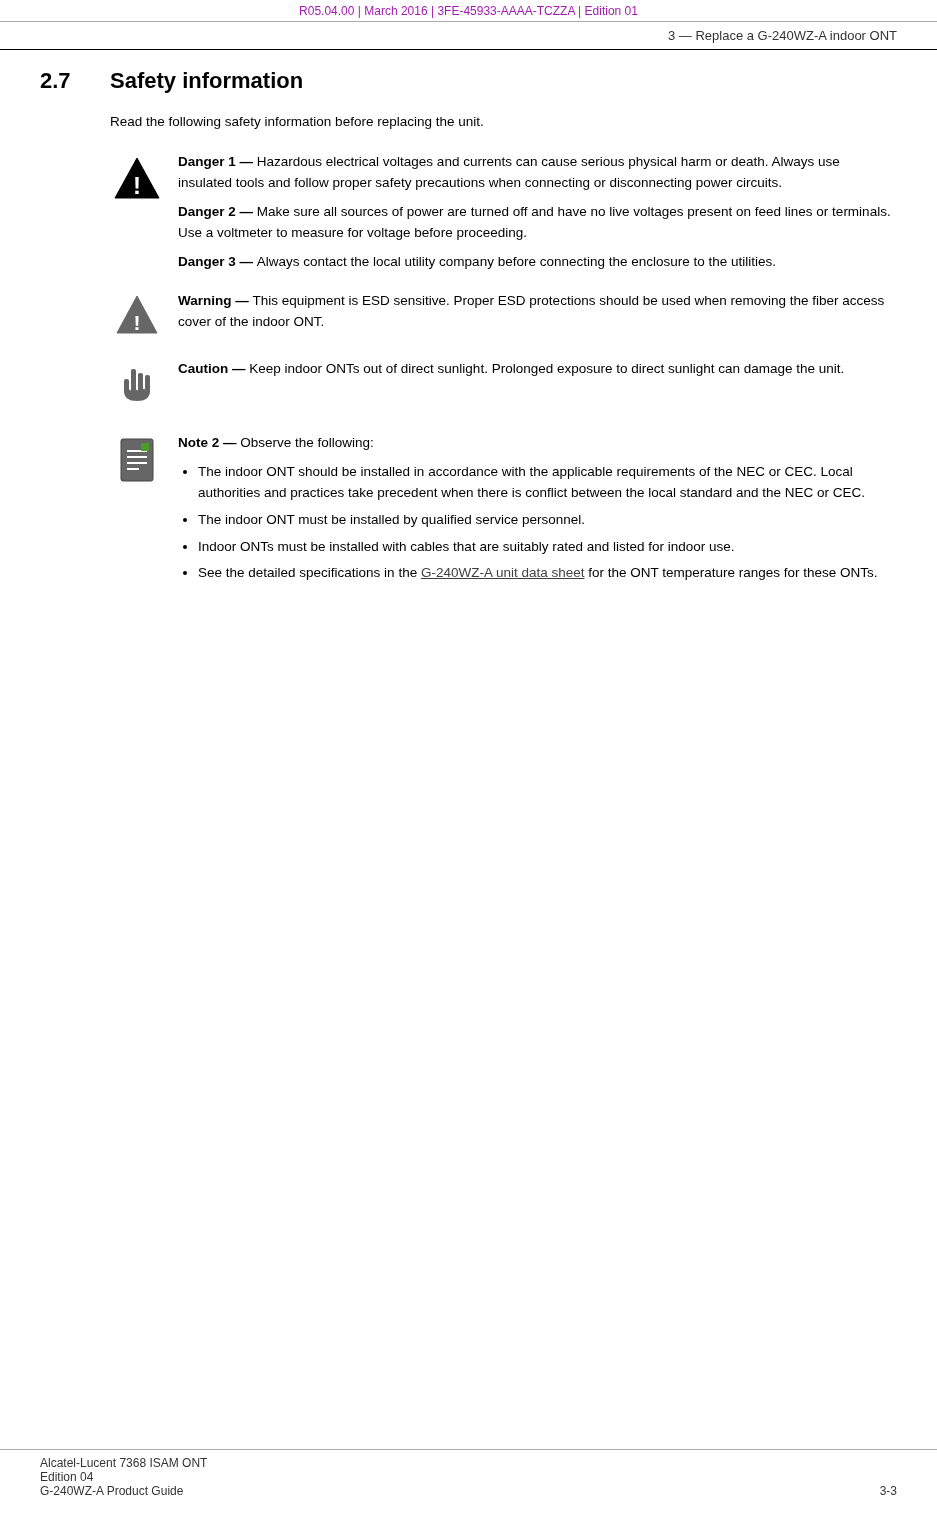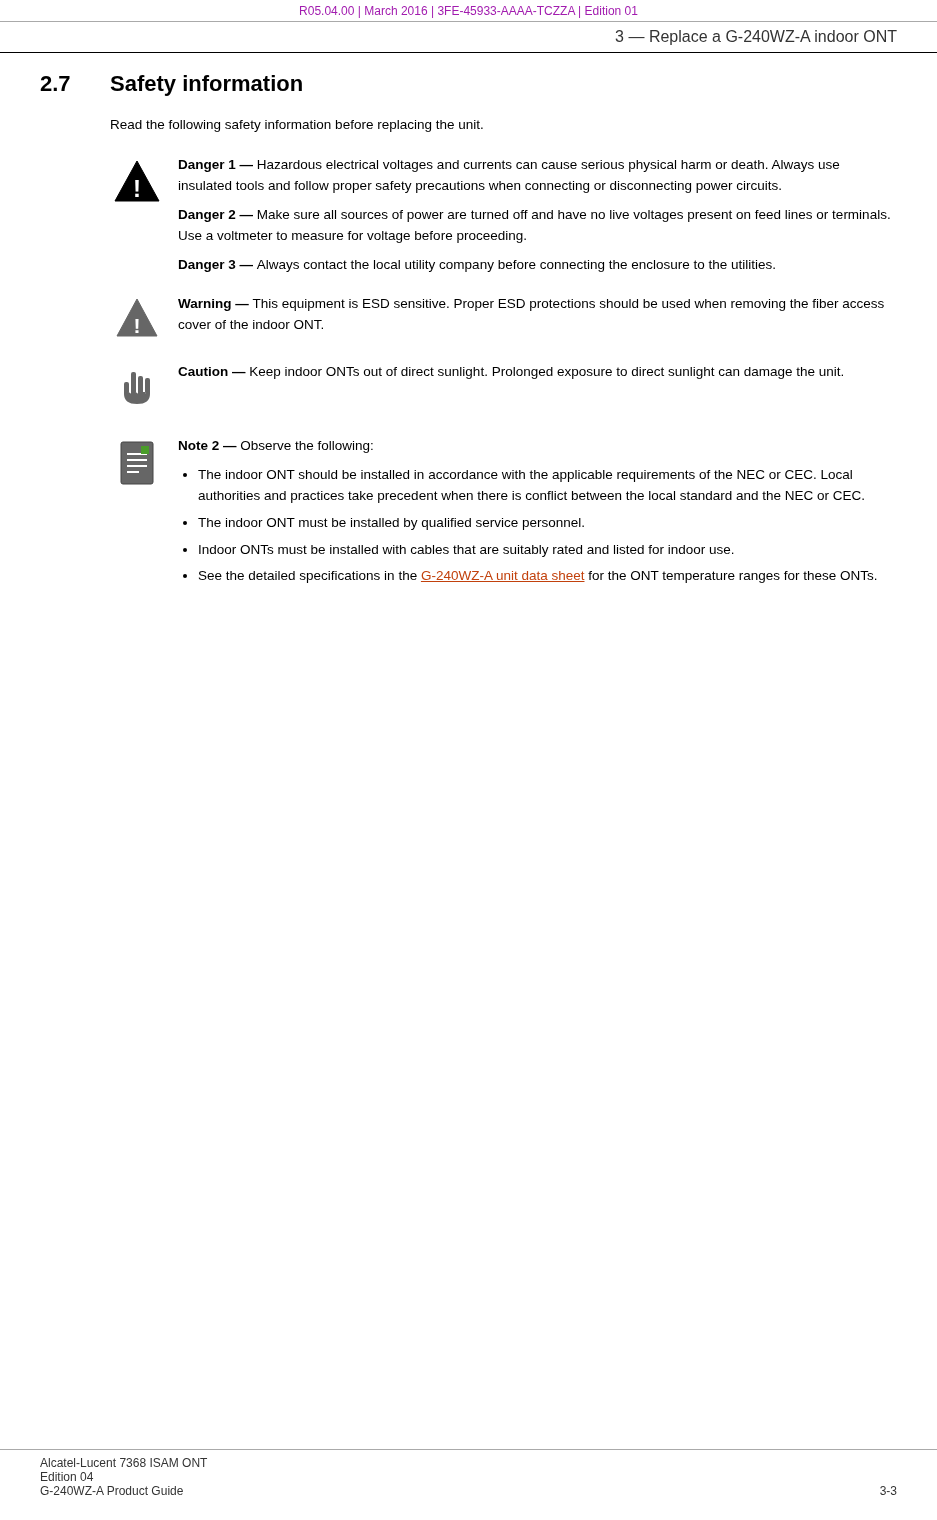--- a/index.html
+++ b/index.html
@@ -14,21 +14,21 @@
     }
     .header-bar {
       border-bottom: 1px solid #aaa;
       text-align: center;
       font-size: 12px;
       color: #a21caf;
       padding: 4px 0 3px 0;
     }
     .sub-header {
       text-align: right;
-      font-size: 16px;
+      font-size: 13px;
       color: #333;
       padding: 6px 40px 6px 0;
       border-bottom: 1px solid #000;
       margin-bottom: 18px;
     }
     .main-content {
       padding: 0 40px 0 40px;
     }
     .section-title-row {
       display: flex;
@@ -82,21 +82,21 @@
     .bullet-list {
       margin-left: 20px;
       margin-top: 6px;
     }
     .bullet-list li {
       list-style: disc;
       margin-bottom: 6px;
       line-height: 1.55;
     }
     .link-text {
-      color: #c2410c;
+      color: #404040;
       text-decoration: underline;
     }
     .footer-bar {
       position: absolute;
       bottom: 16px;
       left: 0;
       right: 0;
       border-top: 1px solid #aaa;
       display: flex;
       justify-content: space-between;

